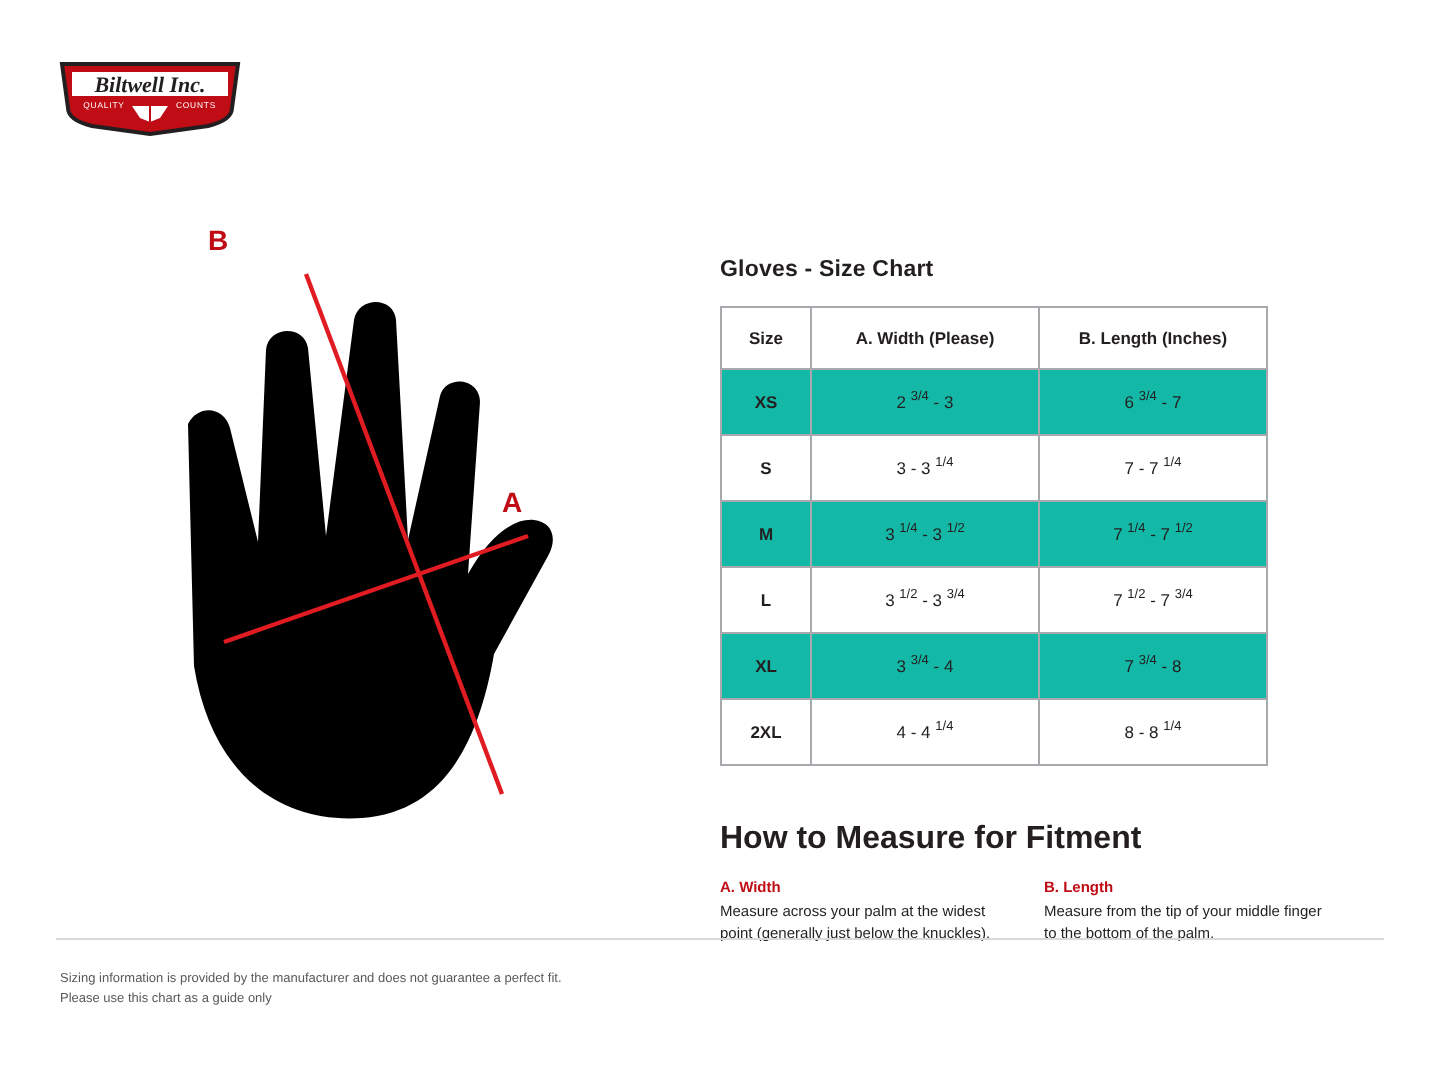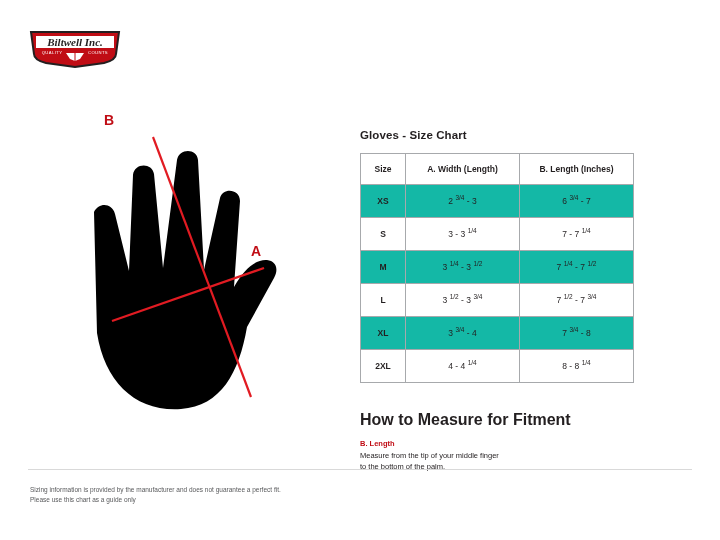--- a/index.html
+++ b/index.html
@@ -202,21 +202,21 @@
 
     <table class="size-chart">
       <colgroup>
         <col class="c-size">
           <col class="c-w">
           <col class="c-l">
       </colgroup>
       <thead>
         <tr>
           <th>Size</th>
-          <th>A. Width (Length)</th>
+          <th>A. Width (Please)</th>
           <th>B. Length (Inches)</th>
         </tr>
       </thead>
       <tbody>
         <tr class="shaded">
           <td class="size-cell">XS</td>
           <td>2 <sup class="frac">3/4</sup> - 3</td>
           <td>6 <sup class="frac">3/4</sup> - 7</td>
         </tr>
         <tr class="plain">
@@ -244,20 +244,24 @@
           <td>4 - 4 <sup class="frac">1/4</sup></td>
           <td>8 - 8 <sup class="frac">1/4</sup></td>
         </tr>
       </tbody>
     </table>
 
     <div class="howto">
       <h3>How to Measure for Fitment</h3>
       <div class="howto-cols">
         <div class="howto-col">
+          <div class="h">A. Width</div>
+          <div class="p">Measure across your palm at the widest point (generally just below the knuckles).</div>
+        </div>
+        <div class="howto-col">
           <div class="h">B. Length</div>
           <div class="p">Measure from the tip of your middle finger to the bottom of the palm.</div>
         </div>
       </div>
     </div>
   </div>
 
   <div class="rule"></div>
   <div class="footer">
     <div>Sizing information is provided by the manufacturer and does not guarantee a perfect fit.</div>

